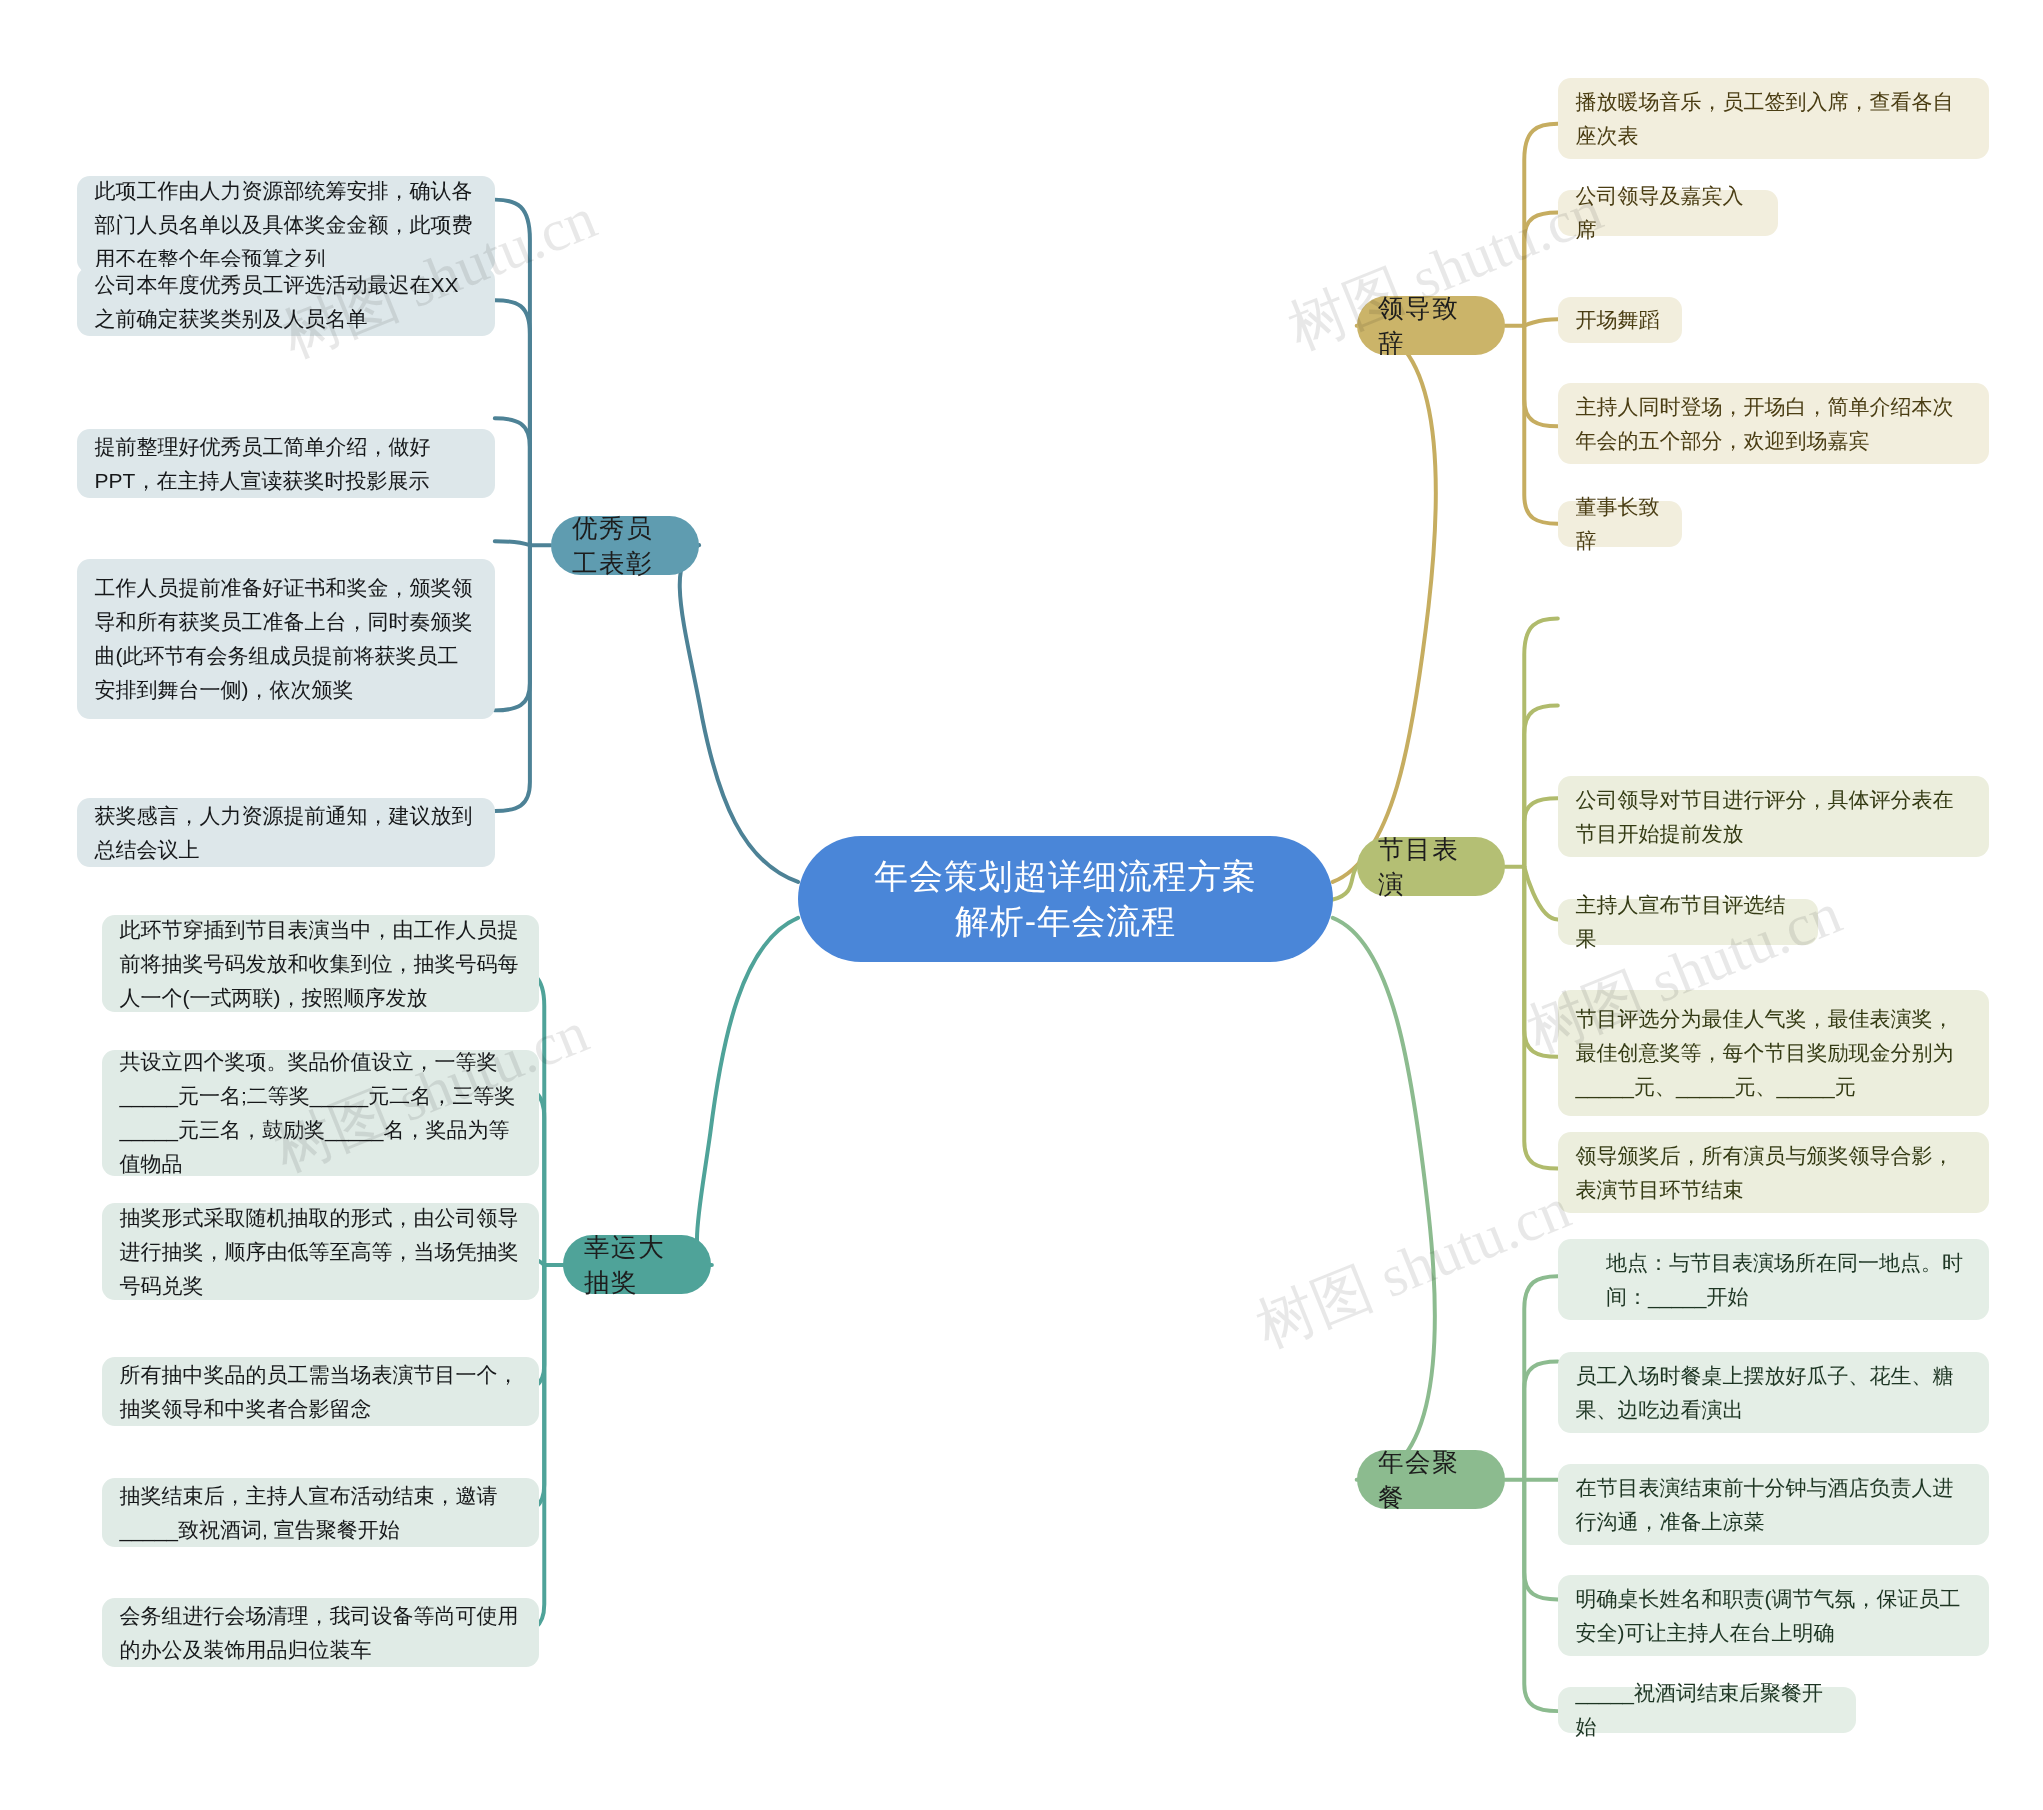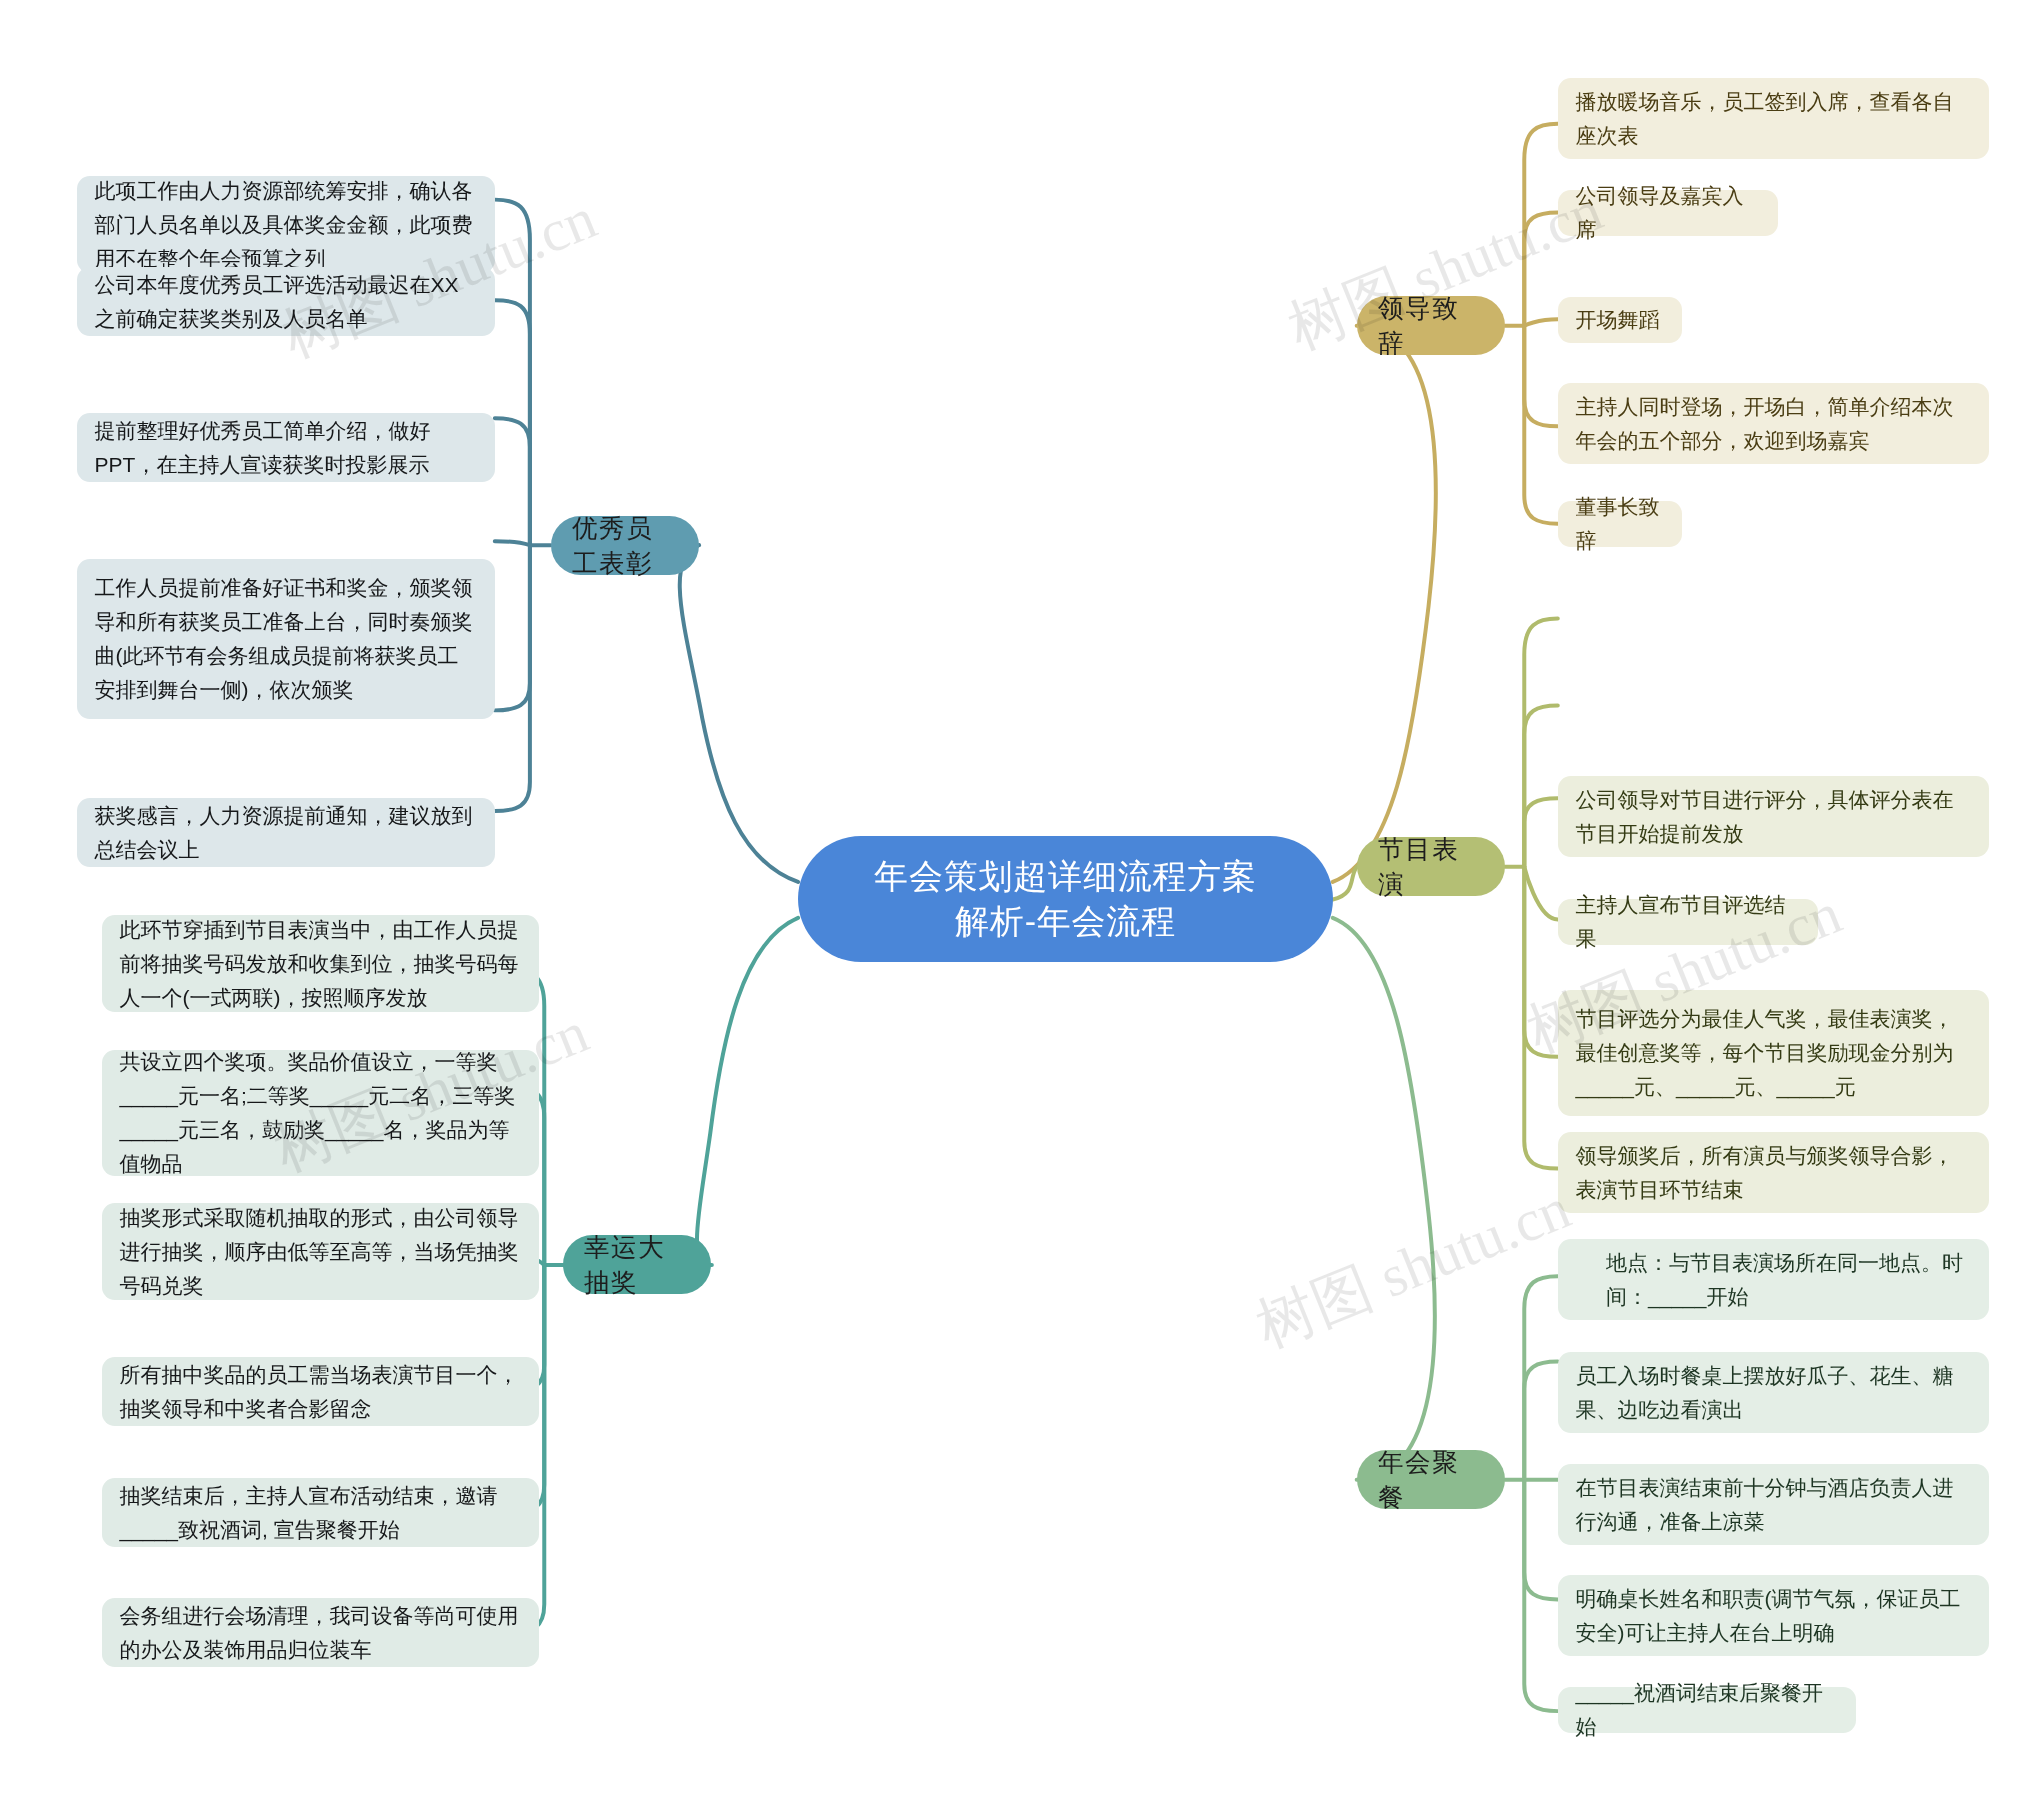--- a/index.html
+++ b/index.html
@@ -157,21 +157,21 @@
   </div>
 
   <div class="node leaf l-excellent" style="left:77px;top:176px;width:418px;height:97px;">
     <span>此项工作由人力资源部统筹安排，确认各部门人员名单以及具体奖金金额，此项费用不在整个年会预算之列</span>
     </div>
 
   <div class="node leaf l-excellent" style="left:77px;top:267px;width:418px;height:69px;">
     <span>公司本年度优秀员工评选活动最迟在XX之前确定获奖类别及人员名单</span>
     </div>
 
-  <div class="node leaf l-excellent" style="left:77px;top:413px;width:418px;height:69px;align-items:center;">
+  <div class="node leaf l-excellent" style="left:77px;top:429px;width:418px;height:69px;align-items:center;">
     <span>提前整理好优秀员工简单介绍，做好PPT，在主持人宣读获奖时投影展示</span>
     </div>
 
   <div class="node leaf l-excellent" style="left:77px;top:559px;width:418px;height:160px;">
     <span>工作人员提前准备好证书和奖金，颁奖领导和所有获奖员工准备上台，同时奏颁奖曲(此环节有会务组成员提前将获奖员工安排到舞台一侧)，依次颁奖</span>
     </div>
 
 
   <div class="node leaf l-excellent" style="left:77px;top:798px;width:418px;height:69px;">
     <span>获奖感言，人力资源提前通知，建议放到总结会议上</span>

